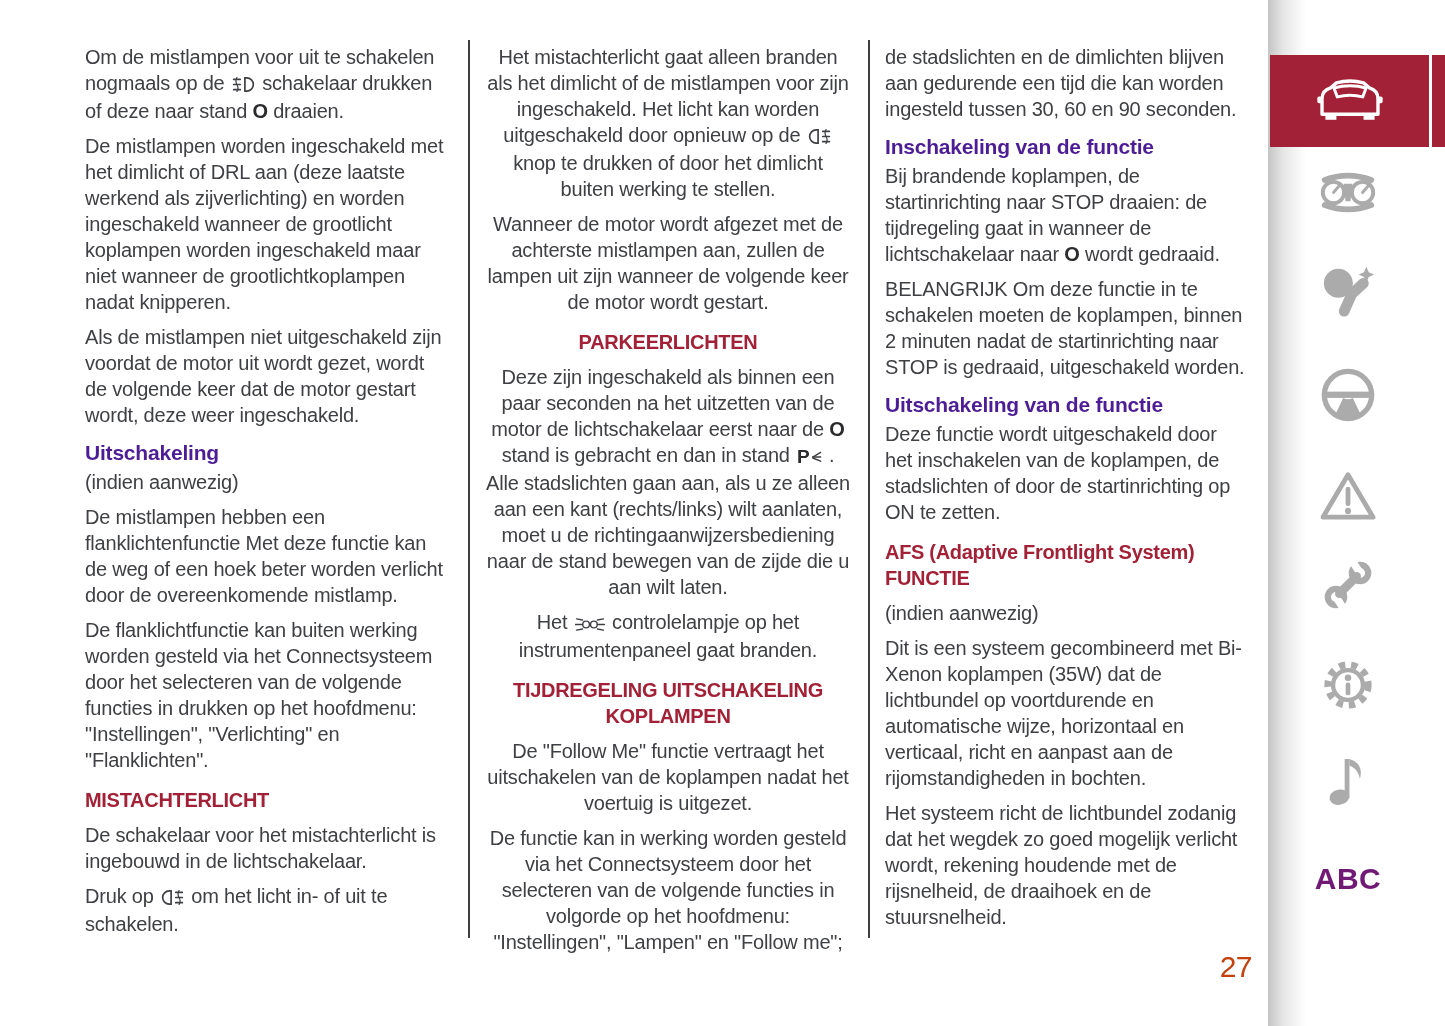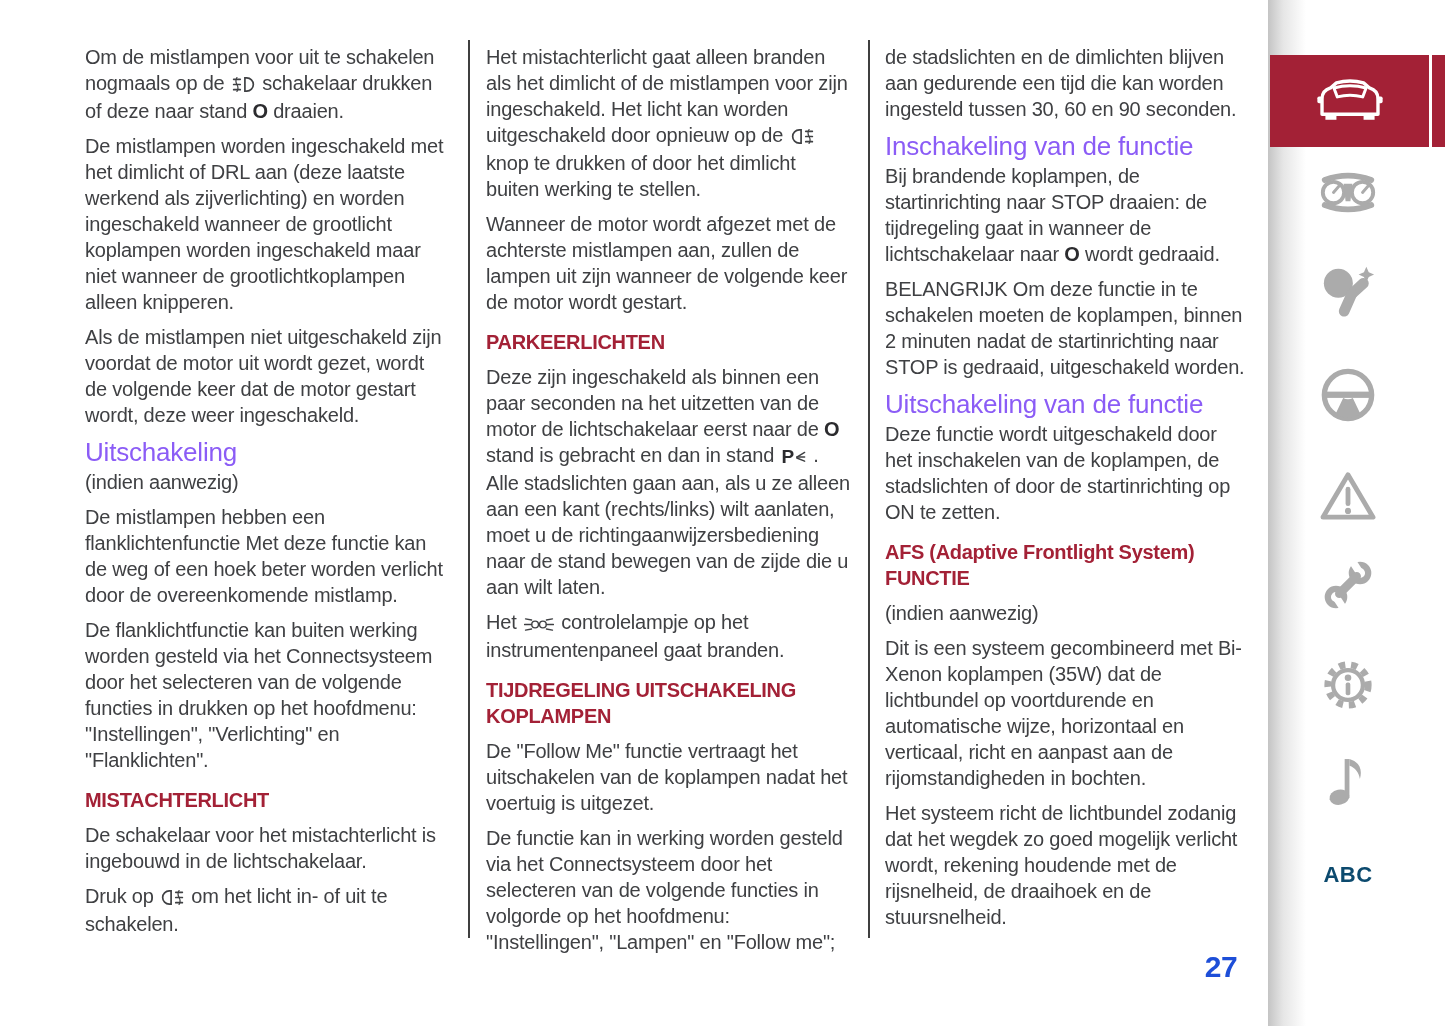--- a/index.html
+++ b/index.html
@@ -3,33 +3,33 @@
 <meta charset="utf-8">
 <style>
   html,body{margin:0;padding:0;background:#ffffff;}
   .page{
     position:relative;width:1445px;height:1026px;background:#ffffff;overflow:hidden;
     font-family:"Liberation Sans","DejaVu Sans",sans-serif;
   }
   
   .col{position:absolute;top:44px;width:364px;}
   .col-1{left:85px;}
-  .col-2{left:486px;}
+  .col-2{left:486px;text-align:center;}
   .col-3{left:885px;}
   .col p{
     margin:0 0 9px 0;font-size:20px;line-height:26px;color:#3f4043;
     letter-spacing:-0.2px;
   }
   .col h3{ 
     margin:14px 0 9px 0;font-size:20px;line-height:26px;color:#a32136;
     font-weight:700;letter-spacing:-0.3px;
   }
   .col h4{ 
-    margin:12px 0 4px 0;font-size:26px;line-height:25px;color:#8b5cf6;
-    font-weight:400;letter-spacing:-0.2px;
+    margin:12px 0 4px 0;font-size:21px;line-height:25px;color:#4c1d95;
+    font-weight:700;letter-spacing:-0.2px;
   }
   .col > :first-child{margin-top:0;}
   .col strong{font-weight:700;color:#2b2b2e;}
   .inline-icon{display:inline-block;vertical-align:-2px;margin:0 2px;color:#3f4043;white-space:nowrap;}
   .inline-icon strong{font-size:19px;vertical-align:1px;margin-right:1px;}
   
   .divider{position:absolute;top:40px;height:898px;width:2px;background:#3f3f3f;}
   .divider-1{left:468px;}
   .divider-2{left:868px;}
   
@@ -40,43 +40,43 @@
   
   .chapter-tab{
     position:absolute;left:1270px;top:55px;width:175px;height:92px;background:#a32136;
     display:flex;align-items:center;justify-content:center;padding-right:16px;box-sizing:border-box;
   }
   .chapter-tab .tab-line{position:absolute;right:13px;top:0;width:3px;height:92px;background:#ffffff;}
   
   .side-icon{position:absolute;left:1316px;width:64px;display:flex;justify-content:center;align-items:center;}
   .abc-label{
     position:absolute;left:1308px;top:862px;width:80px;text-align:center;
-    font-size:22px;font-weight:700;color:#0c4a6e;letter-spacing:0.5px;
+    font-size:30px;font-weight:700;color:#701a75;letter-spacing:0.5px;
   }
   .page-number{
-    position:absolute;left:1190px;top:950px;width:62px;text-align:center;
-    font-size:30px;font-weight:700;color:#1d4ed8;letter-spacing:-0.5px;
+    position:absolute;left:1190px;top:950px;width:62px;text-align:right;
+    font-size:30px;font-weight:400;color:#c2410c;letter-spacing:-0.5px;
   }
 </style>
 </head>
 <body>
 
 <div class="page">
 
   <div class="col col-1">
       <p>Om de mistlampen voor uit te schakelen nogmaals op de <span class="inline-icon"><svg viewBox="0 0 24 16" width="23" height="15">
             <g stroke="currentColor" stroke-width="1.8" fill="none" stroke-linecap="round">
               <path d="M1.5,2.5 h7"></path>
               <path d="M1.5,8 h7"></path>
               <path d="M1.5,13.5 h7"></path>
               <path d="M5,0.5 q-2.2,3.75 0,7.5 q2.2,3.75 0,7.5" stroke-width="1.3"></path>
               <path d="M13.5,1 h2 a7,7 0 0 1 0,14 h-2 z"></path>
             </g>
           </svg></span> schakelaar drukken of deze naar stand <strong>O</strong> draaien.</p>
-      <p>De mistlampen worden ingeschakeld met het dimlicht of DRL aan (deze laatste werkend als zijverlichting) en worden ingeschakeld wanneer de grootlicht koplampen worden ingeschakeld maar niet wanneer de grootlichtkoplampen alleen knipperen.</p>
+      <p>De mistlampen worden ingeschakeld met het dimlicht of DRL aan (deze laatste werkend als zijverlichting) en worden ingeschakeld wanneer de grootlicht koplampen worden ingeschakeld maar niet wanneer de grootlichtkoplampen nadat knipperen.</p>
       <p>Als de mistlampen niet uitgeschakeld zijn voordat de motor uit wordt gezet, wordt de volgende keer dat de motor gestart wordt, deze weer ingeschakeld.</p>
       <h4>Uitschakeling</h4>
       <p>(indien aanwezig)</p>
       <p>De mistlampen hebben een flanklichtenfunctie Met deze functie kan de weg of een hoek beter worden verlicht door de overeenkomende mistlamp.</p>
       <p>De flanklichtfunctie kan buiten werking worden gesteld via het Connectsysteem door het selecteren van de volgende functies in drukken op het hoofdmenu: "Instellingen", "Verlichting" en "Flanklichten".</p>
       <h3>MISTACHTERLICHT</h3>
       <p>De schakelaar voor het mistachterlicht is ingebouwd in de lichtschakelaar.</p>
       <p>Druk op <span class="inline-icon"><svg viewBox="0 0 24 16" width="23" height="15">
             <g stroke="currentColor" stroke-width="1.8" fill="none" stroke-linecap="round">
               <path d="M10.5,1 h-2 a7,7 0 0 0 0,14 h2 z"></path>

